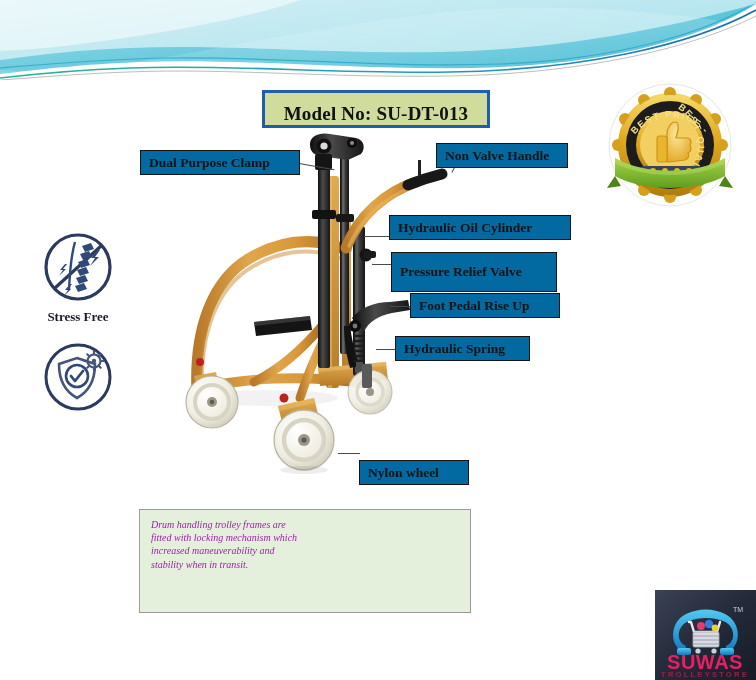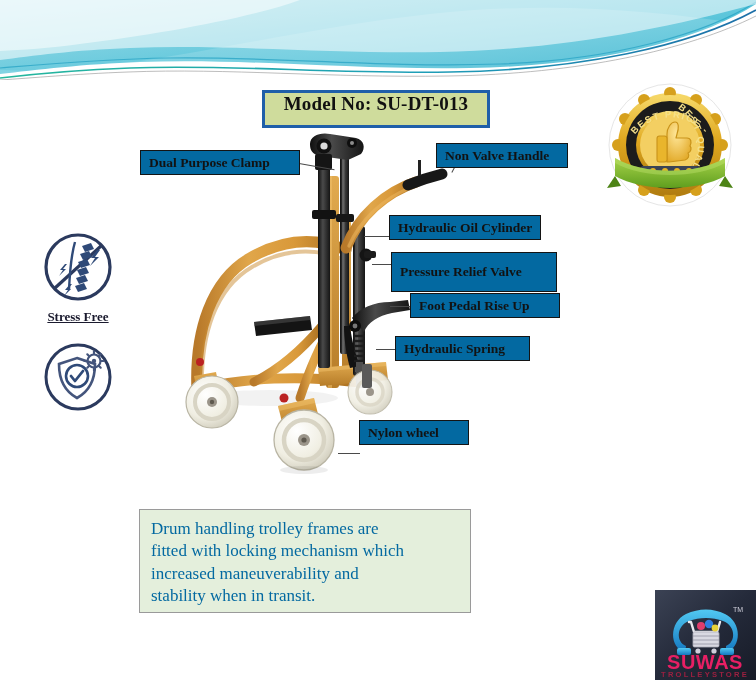--- a/index.html
+++ b/index.html
@@ -24,21 +24,21 @@
 
   
   #model-plate {
     position: absolute;
     left: 262px; top: 90px;
     width: 228px; height: 38px;
     background: #cfdc9c;
     border: 3px solid #1f5fa9;
     box-sizing: border-box;
     display: flex;
-    align-items: flex-start;
+    align-items: flex-end;
     justify-content: center;
   }
   #model-plate .txt {
     font-size: 19px;
     font-weight: bold;
     color: #111111;
     letter-spacing: 0.2px;
     white-space: nowrap;
   }
 
@@ -71,38 +71,38 @@
     width: 120px;
     text-align: center;
   }
   .feature .cap {
     font-size: 13px;
     font-weight: bold;
     color: #1a1a2e;
     line-height: 1.15;
     margin-top: 4px;
     white-space: pre-line;
-    text-decoration: underline;
   }
 
   
   #desc-box {
     position: absolute;
     left: 139px; top: 509px;
     width: 332px; height: 104px;
     background: #e4efdc;
     border: 1px solid #9a9a9a;
     box-sizing: border-box;
     padding: 8px 11px 8px 11px;
   }
   #desc-box .body {
-    font-size: 17px;
-    color: #0369a1;
+    font-size: 10px;
+    color: #a21caf;
     line-height: 1.32;
     white-space: pre-line;
+    font-style: italic;
   }
 
   
   #quality-badge {
     position: absolute;
     left: 605px; top: 80px;
     width: 130px; height: 130px;
   }
 
   
@@ -260,41 +260,41 @@
 <div class="callout" style="left:140px; top:150px; width:160px; height:25px;">
   <span>Dual Purpose Clamp</span>
 </div>
 
 <div class="leader" style="left:452px; top:172px; width:24px; transform:rotate(-62deg); transform-origin:left center;"></div>
 <div class="callout" style="left:436px; top:143px; width:132px; height:25px;">
   <span>Non Valve Handle</span>
 </div>
 
 <div class="leader" style="left:364px; top:236px; width:26px;"></div>
-<div class="callout" style="left:389px; top:215px; width:152px; height:25px;">
+<div class="callout" style="left:389px; top:215px; width:182px; height:25px;">
   <span>Hydraulic Oil Cylinder</span>
 </div>
 
 <div class="leader" style="left:372px; top:264px; width:20px;"></div>
 <div class="callout" style="left:391px; top:252px; width:166px; height:40px;">
   <span>Pressure Relief Valve</span>
 </div>
 
 <div class="leader" style="left:390px; top:306px; width:21px;"></div>
 <div class="callout" style="left:410px; top:293px; width:150px; height:25px;">
   <span>Foot Pedal Rise Up</span>
 </div>
 
 <div class="leader" style="left:376px; top:349px; width:20px;"></div>
 <div class="callout" style="left:395px; top:336px; width:135px; height:25px;">
   <span>Hydraulic Spring</span>
 </div>
 
 <div class="leader" style="left:338px; top:453px; width:22px;"></div>
-<div class="callout" style="left:359px; top:420px; width:110px; height:25px;">
+<div class="callout" style="left:359px; top:460px; width:110px; height:25px;">
   <span>Nylon wheel</span>
 </div>
 
 <div class="feature" style="left:18px; top:228px;">
   <svg width="78" height="78" viewBox="0 0 78 78" style="display:block;margin:0 auto;">
     <circle cx="39" cy="39" r="32" fill="none" stroke="#2b3a5e" stroke-width="3.2"></circle>
     <line x1="16" y1="60" x2="62" y2="18" stroke="#2b3a5e" stroke-width="3.2"></line>
 
     <g fill="#2f4a78">
       <path d="M43,18 l9,-3 3,6 -9,3 z"></path>

